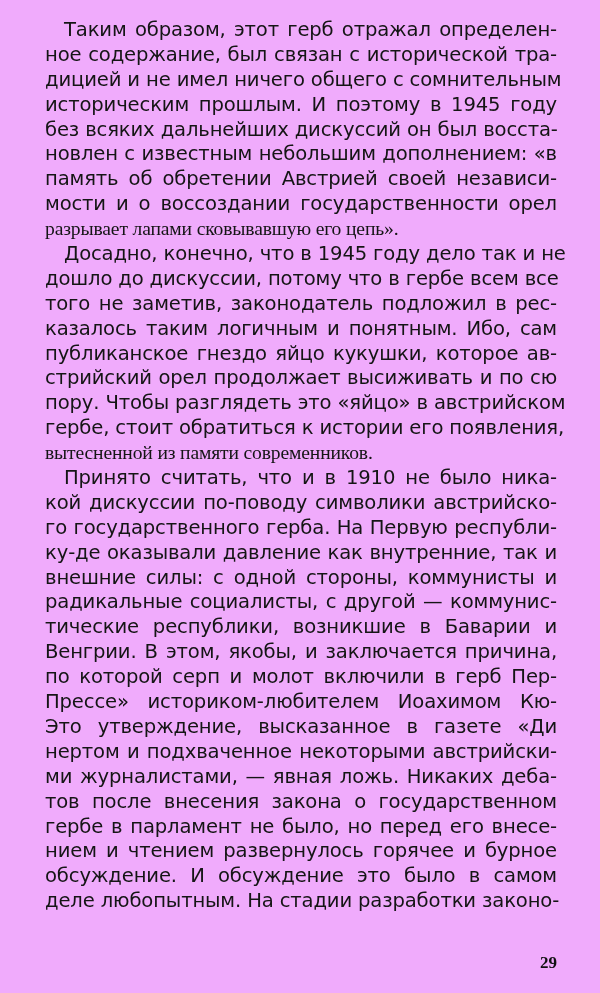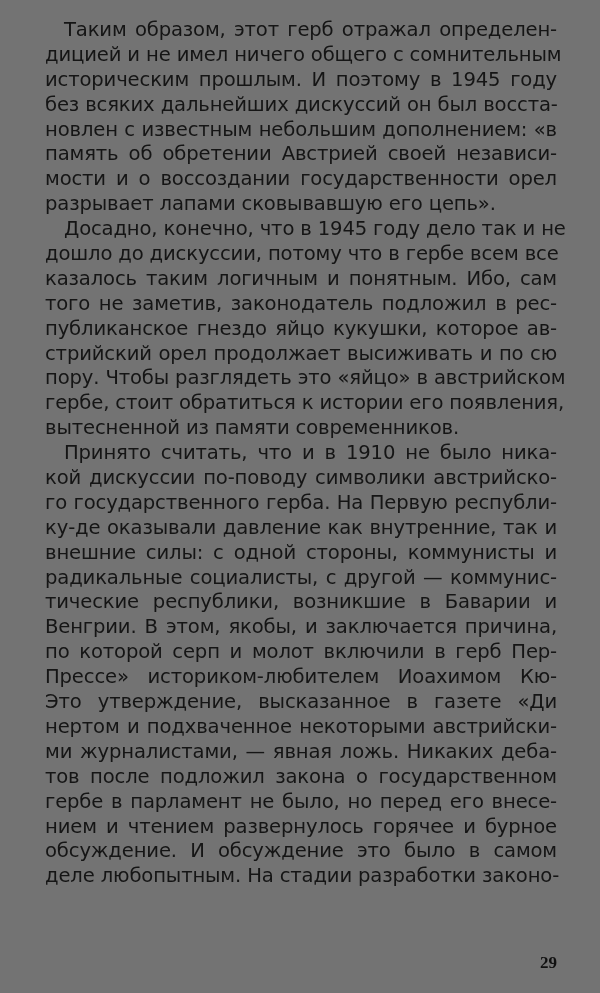--- a/index.html
+++ b/index.html
@@ -13,21 +13,21 @@
       position: relative;
       overflow: hidden;
       color: #111111;
     }
     .page {
       position: absolute;
       left: 0;
       top: 0;
       width: 600px;
       height: 993px;
-      background: #737373;
+      background: #f0abfc;
     }
     .text-block {
       position: absolute;
       left: 45px;
       top: 18px;
       width: 512px;
       font-family: "DejaVu Sans", "Liberation Sans", sans-serif;
       font-size: 19.6px;
       line-height: 24.9px;
       letter-spacing: -0.15px;
@@ -44,20 +44,21 @@
       text-align: justify;
       text-align-last: justify;
       word-spacing: 0;
     }
     .line.first {
       padding-left: 19px;
     }
     .line.last {
       text-align: left;
       text-align-last: left;
+      font-family: Liberation Serif, serif;
     }
     .page-number {
       position: absolute;
       left: 531px;
       top: 953px;
       width: 26px;
       text-align: right;
       font-family: Liberation Serif, serif;
       font-weight: bold;
       font-size: 17px;
@@ -66,34 +67,35 @@
     }
   </style>
 </head>
 <body>
 
 <div class="page">
   <div class="text-block">
 
     <div class="paragraph">
       <span class="line first">Таким образом, этот герб отражал определен-</span>
+      <span class="line">ное содержание, был связан с исторической тра-</span>
       <span class="line">дицией и не имел ничего общего с сомнительным</span>
       <span class="line">историческим прошлым. И поэтому в 1945 году</span>
       <span class="line">без всяких дальнейших дискуссий он был восста-</span>
       <span class="line">новлен с известным небольшим дополнением: «в</span>
       <span class="line">память об обретении Австрией своей независи-</span>
       <span class="line">мости и о воссоздании государственности орел</span>
       <span class="line last">разрывает лапами сковывавшую его цепь».</span>
     </div>
 
     <div class="paragraph">
       <span class="line first">Досадно, конечно, что в 1945 году дело так и не</span>
       <span class="line">дошло до дискуссии, потому что в гербе всем все</span>
+      <span class="line">того не заметив, законодатель подложил в рес-</span>
       <span class="line">казалось таким логичным и понятным. Ибо, сам</span>
-      <span class="line">того не заметив, законодатель подложил в рес-</span>
       <span class="line">публиканское гнездо яйцо кукушки, которое ав-</span>
       <span class="line">стрийский орел продолжает высиживать и по сю</span>
       <span class="line">пору. Чтобы разглядеть это «яйцо» в австрийском</span>
       <span class="line">гербе, стоит обратиться к истории его появления,</span>
       <span class="line last">вытесненной из памяти современников.</span>
     </div>
 
     <div class="paragraph">
       <span class="line first">Принято считать, что и в 1910 не было ника-</span>
       <span class="line">кой дискуссии по-поводу символики австрийско-</span>
@@ -101,21 +103,21 @@
       <span class="line">ку-де оказывали давление как внутренние, так и</span>
       <span class="line">внешние силы: с одной стороны, коммунисты и</span>
       <span class="line">радикальные социалисты, с другой — коммунис-</span>
       <span class="line">тические республики, возникшие в Баварии и</span>
       <span class="line">Венгрии. В этом, якобы, и заключается причина,</span>
       <span class="line">по которой серп и молот включили в герб Пер-</span>
       <span class="line">Прессе» историком-любителем Иоахимом Кю-</span>
       <span class="line">Это утверждение, высказанное в газете «Ди</span>
       <span class="line">нертом и подхваченное некоторыми австрийски-</span>
       <span class="line">ми журналистами, — явная ложь. Никаких деба-</span>
-      <span class="line">тов после подложил закона о государственном</span>
+      <span class="line">тов после внесения закона о государственном</span>
       <span class="line">гербе в парламент не было, но перед его внесе-</span>
       <span class="line">нием и чтением развернулось горячее и бурное</span>
       <span class="line">обсуждение. И обсуждение это было в самом</span>
       <span class="line">деле любопытным. На стадии разработки законо-</span>
     </div>
 
   </div>
 
   <div class="page-number">29</div>
 </div>

